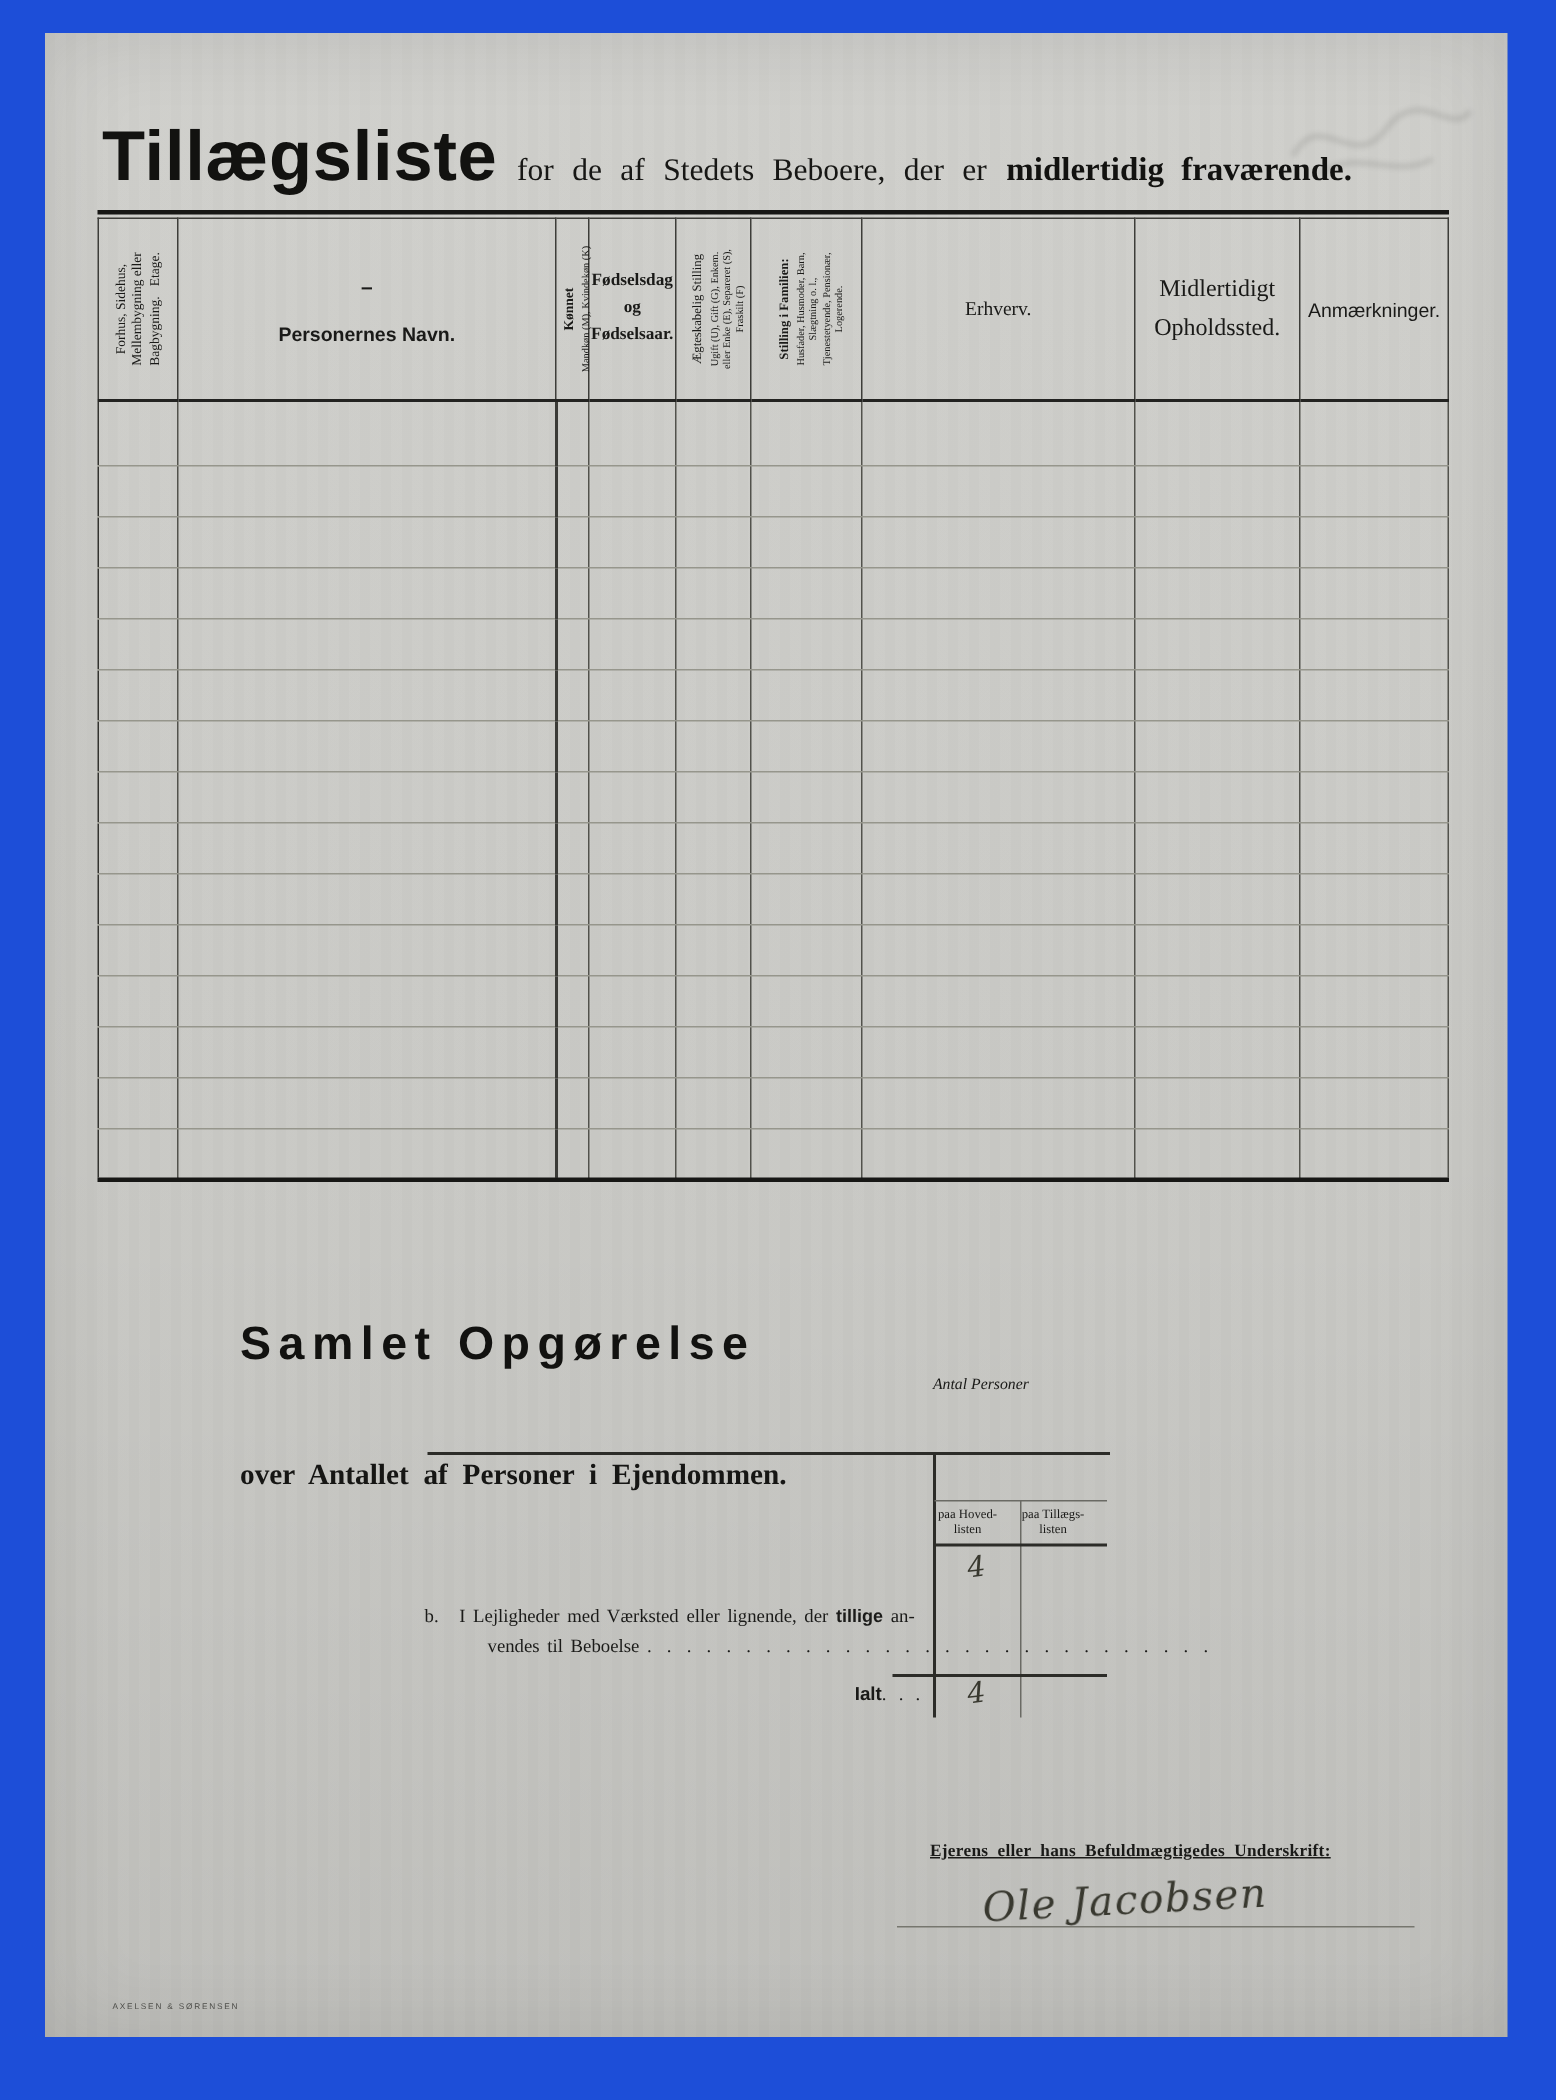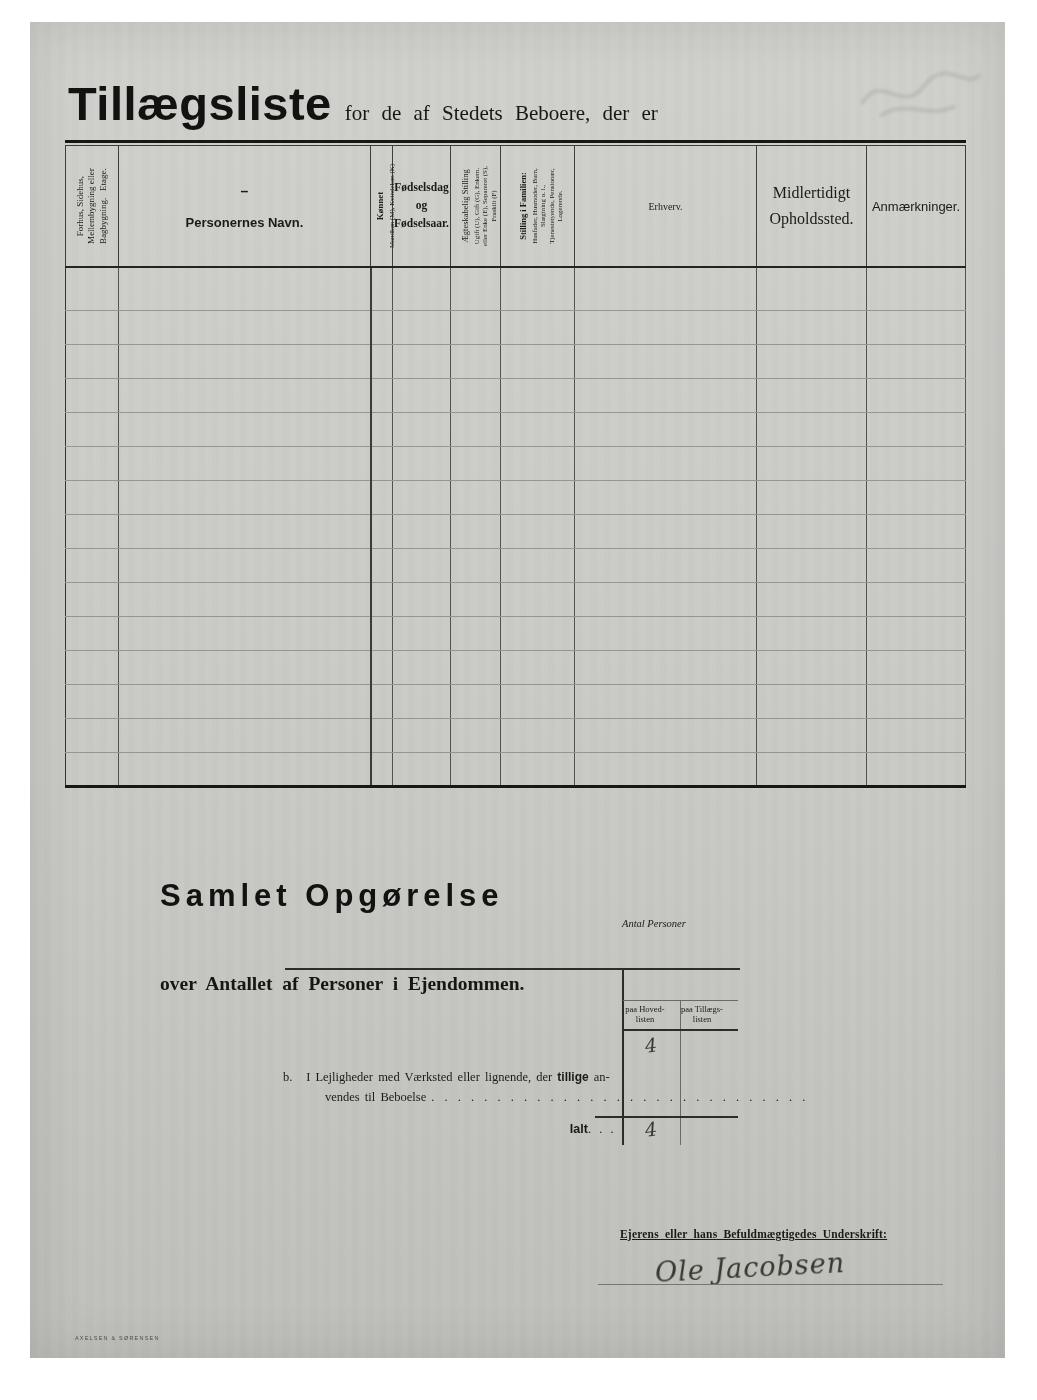--- a/index.html
+++ b/index.html
@@ -1,18 +1,18 @@
 <!DOCTYPE html>
 <html><head>
 <meta charset="utf-8">
 <style>
   * { margin:0; padding:0; box-sizing:border-box; }
   html,body { width:1037px; height:1400px; background:#0a0a0a; overflow:hidden;
               font-family:"Liberation Serif", serif; color:#1a1a18; }
-  .scan { position:absolute; inset:0; background:#ffffff; }
+  .scan { position:absolute; inset:0; background:#1d4ed8; }
   .paper { position:absolute; left:30px; top:22px; width:975px; height:1336px;
            background:#cdcdc9;
            background-image:linear-gradient(180deg, rgba(255,255,255,.05), rgba(0,0,0,.02) 55%, rgba(0,0,0,.07)),
                             repeating-linear-gradient(90deg, rgba(0,0,0,.012) 0 7px, rgba(255,255,255,.012) 7px 14px);
            box-shadow:inset 0 0 55px rgba(0,0,0,.10); }
 
   
   .title { position:absolute; left:38px; top:54px; width:905px;
            display:flex; align-items:baseline; gap:13px; white-space:nowrap; }
   .t-main { font-family:"Liberation Sans", sans-serif; font-weight:bold; font-size:47px;
@@ -36,21 +36,21 @@
   .rot { position:absolute; left:50%; top:50%; width:118px;
          transform:translate(-50%,-50%) rotate(-90deg); text-align:center; line-height:1.25; }
   .r-main  { font-size:9px; font-weight:bold; }
   .r-plain { font-size:9px; }
   .r-sub   { font-size:6.9px; line-height:1.22; display:block; }
 
   .name-cell { display:flex; flex-direction:column; align-items:center; justify-content:center; height:120px; }
   .name-dash { font-family:"Liberation Sans", sans-serif; font-weight:bold; font-size:14px; margin-bottom:16px; }
   .name-label { font-family:"Liberation Sans", sans-serif; font-weight:bold; font-size:13px; }
   .birth-cell { font-size:11.5px; font-weight:bold; line-height:1.55; }
-  .plain-head { font-size:10px; }
+  .plain-head { font-size:13px; }
   .plain-head-sm { font-size:16px; line-height:1.6; }
   .remarks-head { font-family:"Liberation Sans", sans-serif; font-weight:bold; font-size:13px; }
 
   
   .sum-center { position:absolute; left:130px; width:700px; text-align:left; }
   .sum-heading { top:856px; font-family:"Liberation Sans", sans-serif; font-weight:bold;
                  font-size:31px; letter-spacing:5px; color:#121210; }
   .sum-subheading { top:904px; font-size:19.5px; font-weight:bold; word-spacing:5px; color:#161614;margin-top:47px; }
 
   .rule { position:absolute; background:#2c2c28; }
@@ -89,20 +89,21 @@
 <div class="scan">
   <div class="paper">
 
     <svg class="ghost" width="140" height="72">
       <path d="M12,46 C30,12 52,58 74,28 S118,34 130,16 M30,58 C55,40 80,62 105,48" stroke="#3c3c38" fill="none" stroke-width="4"></path>
     </svg>
 
     <header class="title">
       <span class="t-main">Tillægsliste</span>
       <span class="t-rest">for de af Stedets Beboere, der er</span>
+      <span class="t-emph">midlertidig fraværende.</span>
     </header>
 
     <div class="table-wrap">
       <table class="main">
         <colgroup>
           <col style="width:53px">
             <col style="width:252px">
             <col style="width:22px">
           <col style="width:58px">
             <col style="width:50px">

